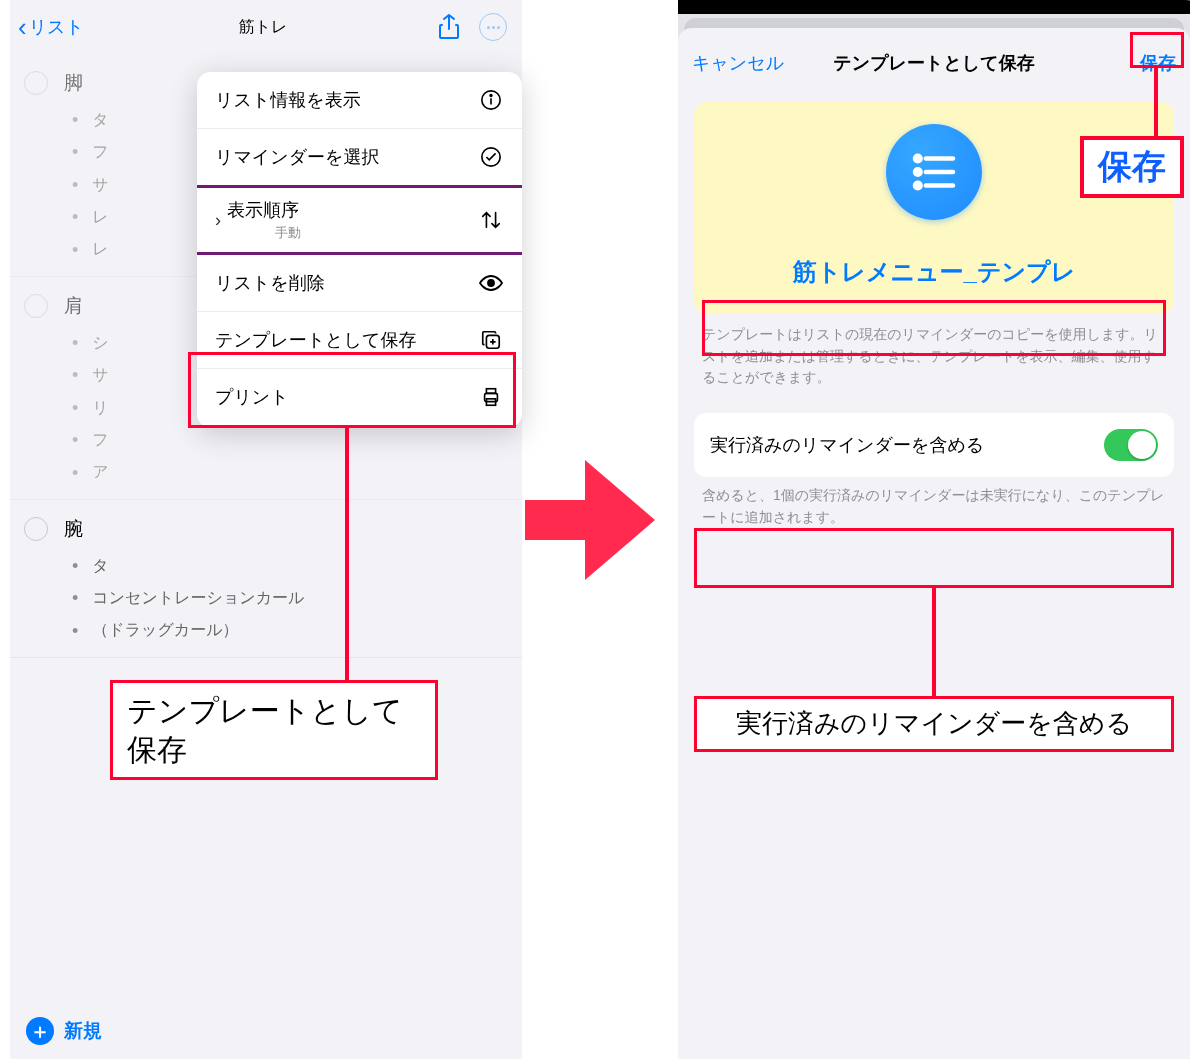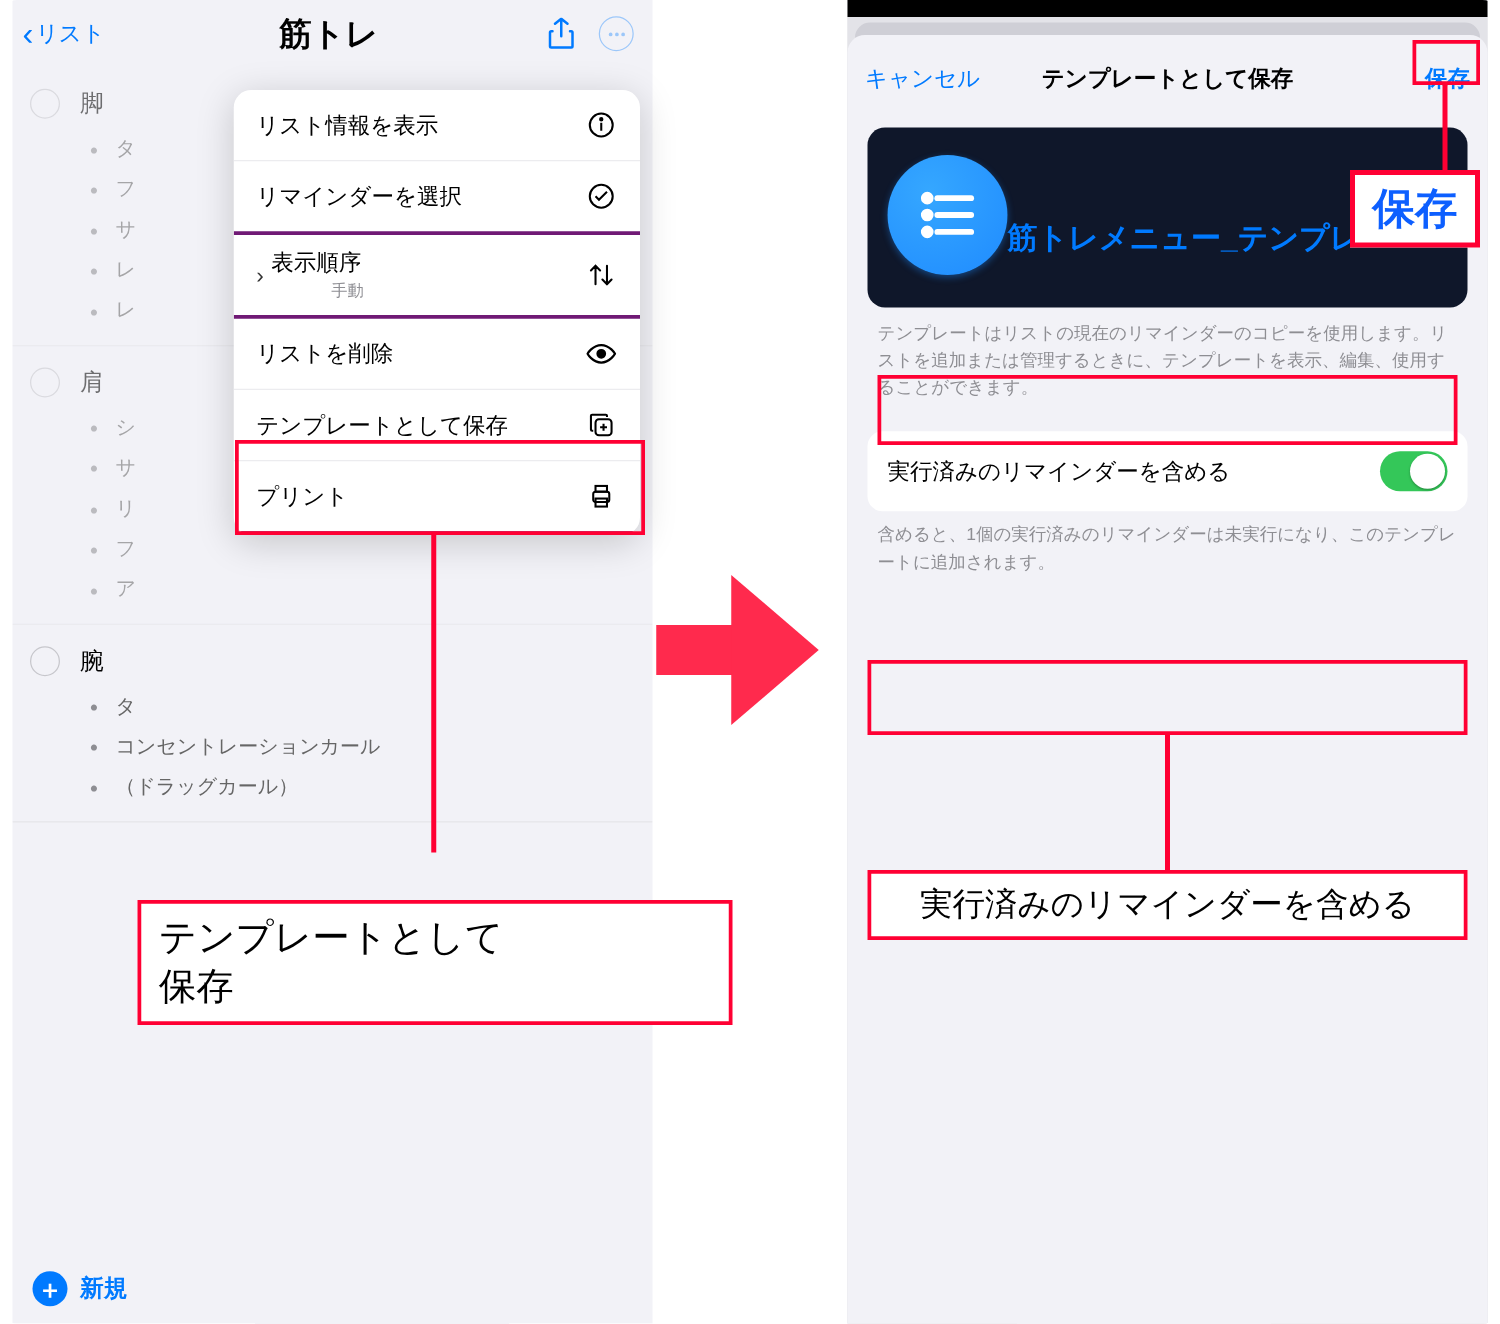--- a/index.html
+++ b/index.html
@@ -19,21 +19,21 @@
   .phone-left{left:10px;}
   .phone-right{right:10px;background:#e3e3e8;}
   .phone-right .sheet-bg{position:absolute;inset:0;background:linear-gradient(#000,#000 14px,#e3e3e8 14px);}
   .phone-right .sheet-stack{position:absolute;left:6px;right:6px;top:18px;height:14px;background:#cfcfd6;border-radius:12px 12px 0 0;}
   .phone-right .sheet{position:absolute;left:0;right:0;top:28px;bottom:0;background:var(--bg-gray);border-radius:14px 14px 0 0;overflow:hidden;}
 
   
   .nav{display:flex;align-items:center;height:54px;padding:0 8px;font-size:18px;}
   .nav .back{display:flex;align-items:center;color:var(--ios-blue);flex:1;}
   .nav .back .chev{font-size:26px;margin-right:2px;}
-  .nav .title{flex:0 0 auto;font-weight:700;font-size:26px;}
+  .nav .title{flex:0 0 auto;font-weight:400;font-size:16px;}
   .nav .actions{flex:1;display:flex;justify-content:flex-end;gap:14px;padding-right:6px;}
   .icon-btn{width:30px;height:30px;display:flex;align-items:center;justify-content:center;color:var(--ios-blue);}
   .icon-more{width:28px;height:28px;border:1.6px solid var(--ios-blue);border-radius:50%;display:flex;align-items:center;justify-content:center;opacity:.35;}
   .dot3{display:flex;gap:2px;}
   .dot3 span{width:3px;height:3px;border-radius:50%;background:var(--ios-blue);}
 
   .list{position:absolute;top:54px;left:0;right:0;bottom:58px;overflow:hidden;}
   .section{padding:10px 0 4px 0;border-bottom:1px solid var(--sep);}
   .section-head{display:flex;align-items:center;padding:6px 14px;}
   .radio{width:24px;height:24px;border:1.5px solid #c7c7cc;border-radius:50%;margin-right:16px;flex:none;}
@@ -41,21 +41,21 @@
   .sub-items{padding:2px 0 6px 62px;}
   .sub-item{display:flex;align-items:center;font-size:16px;color:#666;line-height:1.8;}
   .sub-item::before{content:"•";color:#8e8e93;margin-right:14px;font-size:18px;}
   .dimmed{opacity:.55;}
 
   .toolbar{position:absolute;bottom:0;left:0;right:0;height:56px;display:flex;align-items:center;padding:0 16px;}
   .add-new{display:flex;align-items:center;color:var(--ios-blue);font-weight:600;font-size:19px;}
   .plus-circle{width:28px;height:28px;border-radius:50%;background:var(--ios-blue);color:#fff;display:flex;align-items:center;justify-content:center;font-size:20px;margin-right:10px;}
 
   
-  .menu{position:absolute;top:72px;right:10px;width:325px;background:#fff;border-radius:14px;box-shadow:0 6px 30px rgba(0,0,0,.18);overflow:hidden;}
+  .menu{position:absolute;top:72px;right:0;width:325px;background:#fff;border-radius:14px;box-shadow:0 6px 30px rgba(0,0,0,.18);overflow:hidden;}
   .menu-item{display:flex;align-items:center;justify-content:space-between;padding:16px 18px;font-size:18px;border-bottom:1px solid #ececef;}
   .menu-item.group-sep{border-bottom:3px solid #701a75;}
   .menu-item .mi-txt{flex:1;}
   .menu-item .mi-sub{font-size:13px;color:var(--text-gray);margin-top:2px;margin-left:48px;}
   .menu-item .mi-ico{width:26px;display:flex;align-items:center;justify-content:center;}
   .menu-item.danger{color:var(--ios-red);}
   .menu-item.sort{padding:10px 18px;}
   .menu-item.sort .caret{margin-right:6px;color:#333;}
 
   
@@ -67,21 +67,21 @@
   
   .big-arrow{position:absolute;left:525px;top:460px;width:140px;height:120px;}
   .big-arrow .shaft{position:absolute;left:0;top:40px;width:70px;height:40px;background:#ff2a4d;}
   .big-arrow .head{position:absolute;left:60px;top:0;width:0;height:0;border-top:60px solid transparent;border-bottom:60px solid transparent;border-left:70px solid #ff2a4d;}
 
   
   .sheet .nav{height:50px;padding:20px 14px 0;}
   .sheet .nav .cancel{color:var(--ios-blue);font-size:18px;}
   .sheet .nav .title{font-weight:700;font-size:18px;}
   .sheet .nav .save{color:var(--ios-blue);font-weight:600;font-size:18px;}
-  .card{margin:24px 16px 10px;background:#0f172a;border-radius:14px;padding:22px 16px 26px;display:flex;align-items:center;}
+  .card{margin:24px 16px 10px;background:#fef9c3;border-radius:14px;padding:22px 16px 26px;display:flex;flex-direction:column;align-items:center;}
   .tmpl-icon{width:96px;height:96px;border-radius:50%;background:radial-gradient(circle at 35% 30%,#35a7ff,#1f8bff);display:flex;align-items:center;justify-content:center;box-shadow:0 2px 6px rgba(31,139,255,.4);}
   .tmpl-icon svg{width:54px;height:54px;}
   .tmpl-name{margin-top:36px;color:var(--ios-blue);font-size:24px;font-weight:700;text-align:center;}
   .desc{margin:10px 24px 0;font-size:14px;color:var(--text-gray);line-height:1.55;}
   .row-card{margin:24px 16px 8px;background:#fff;border-radius:12px;padding:16px 16px;display:flex;align-items:center;justify-content:space-between;font-size:18px;}
   .switch{width:54px;height:32px;border-radius:16px;background:var(--ios-green);position:relative;}
   .switch .knob{position:absolute;right:2px;top:2px;width:28px;height:28px;border-radius:50%;background:#fff;box-shadow:0 1px 2px rgba(0,0,0,.3);}
 
   svg{display:block;}
 </style>
@@ -226,21 +226,21 @@
               <rect x="7" y="14" width="10" height="7"></rect>
             </svg>
         </div>
       </div>
     </div>
 
     <div class="anno-box" style="left:178px;top:352px;width:328px;height:76px;"></div>
 
     <div class="anno-line" style="left:335px;top:428px;width:4px;height:254px;"></div>
 
-    <div class="anno-label" style="left:100px;top:720px;width:476px;white-space:pre-line;">テンプレートとして
+    <div class="anno-label" style="left:100px;top:680px;width:328px;white-space:pre-line;">テンプレートとして
 保存</div>
   </div>
 
   <div class="big-arrow">
     <div class="shaft"></div>
       <div class="head"></div>
   </div>
 
   <div class="phone phone-right">
     <div class="sheet-bg"></div>

